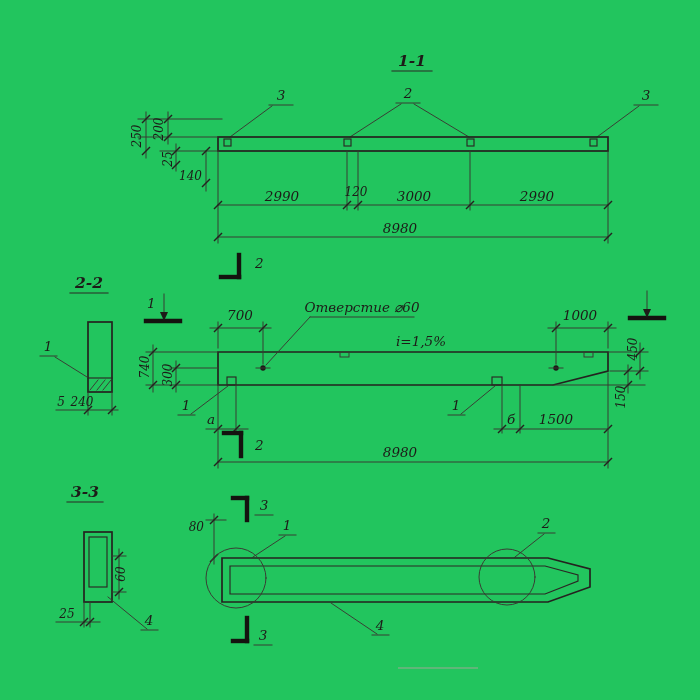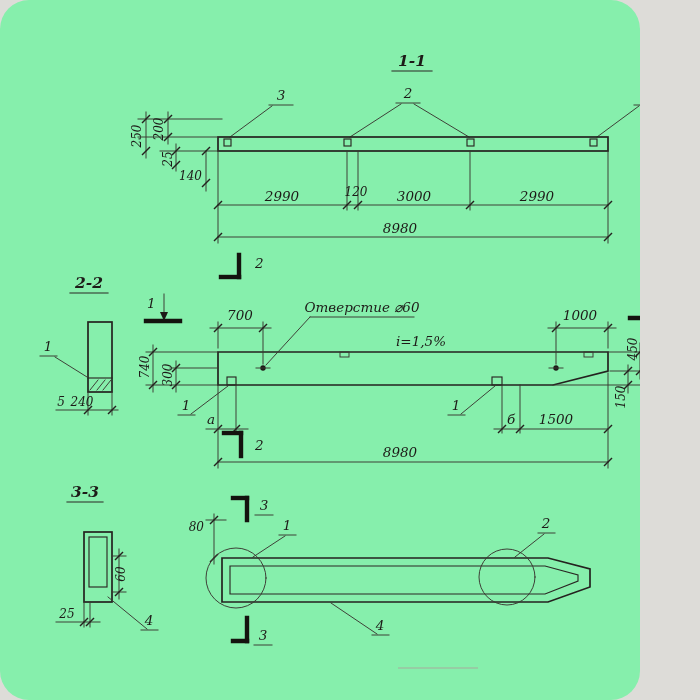--- a/index.html
+++ b/index.html
@@ -1,16 +1,16 @@
 <!DOCTYPE html>
 <html><head>
 <meta charset="utf-8">
 <style>
   html,body{margin:0;padding:0;background:#dddcd8;}
-  .page{width:640px;height:700px;background:#86efac;position:relative;overflow:hidden;border-radius:29px;}
+  .page{width:700px;height:700px;background:#22c55e;position:relative;overflow:hidden;}
   svg{display:block;}
   .ln{stroke:#24221f;stroke-width:1.7;fill:none;stroke-linecap:square;}
   .md{stroke:#2a2824;stroke-width:1.15;fill:none;stroke-linecap:square;}
   .tn{stroke:#3a3731;stroke-width:0.95;fill:none;stroke-linecap:square;}
   .thk{stroke:#14130f;stroke-width:4.4;fill:none;stroke-linecap:square;}
   .tk{stroke:#24221f;stroke-width:1.4;}
   text{fill:#1d1b18;font-family:"DejaVu Serif","Liberation Serif",serif;font-style:italic;}
   .t12{font-size:12px;}
   .t13{font-size:13.5px;}
   .t15{font-size:15.5px;font-weight:bold;}

